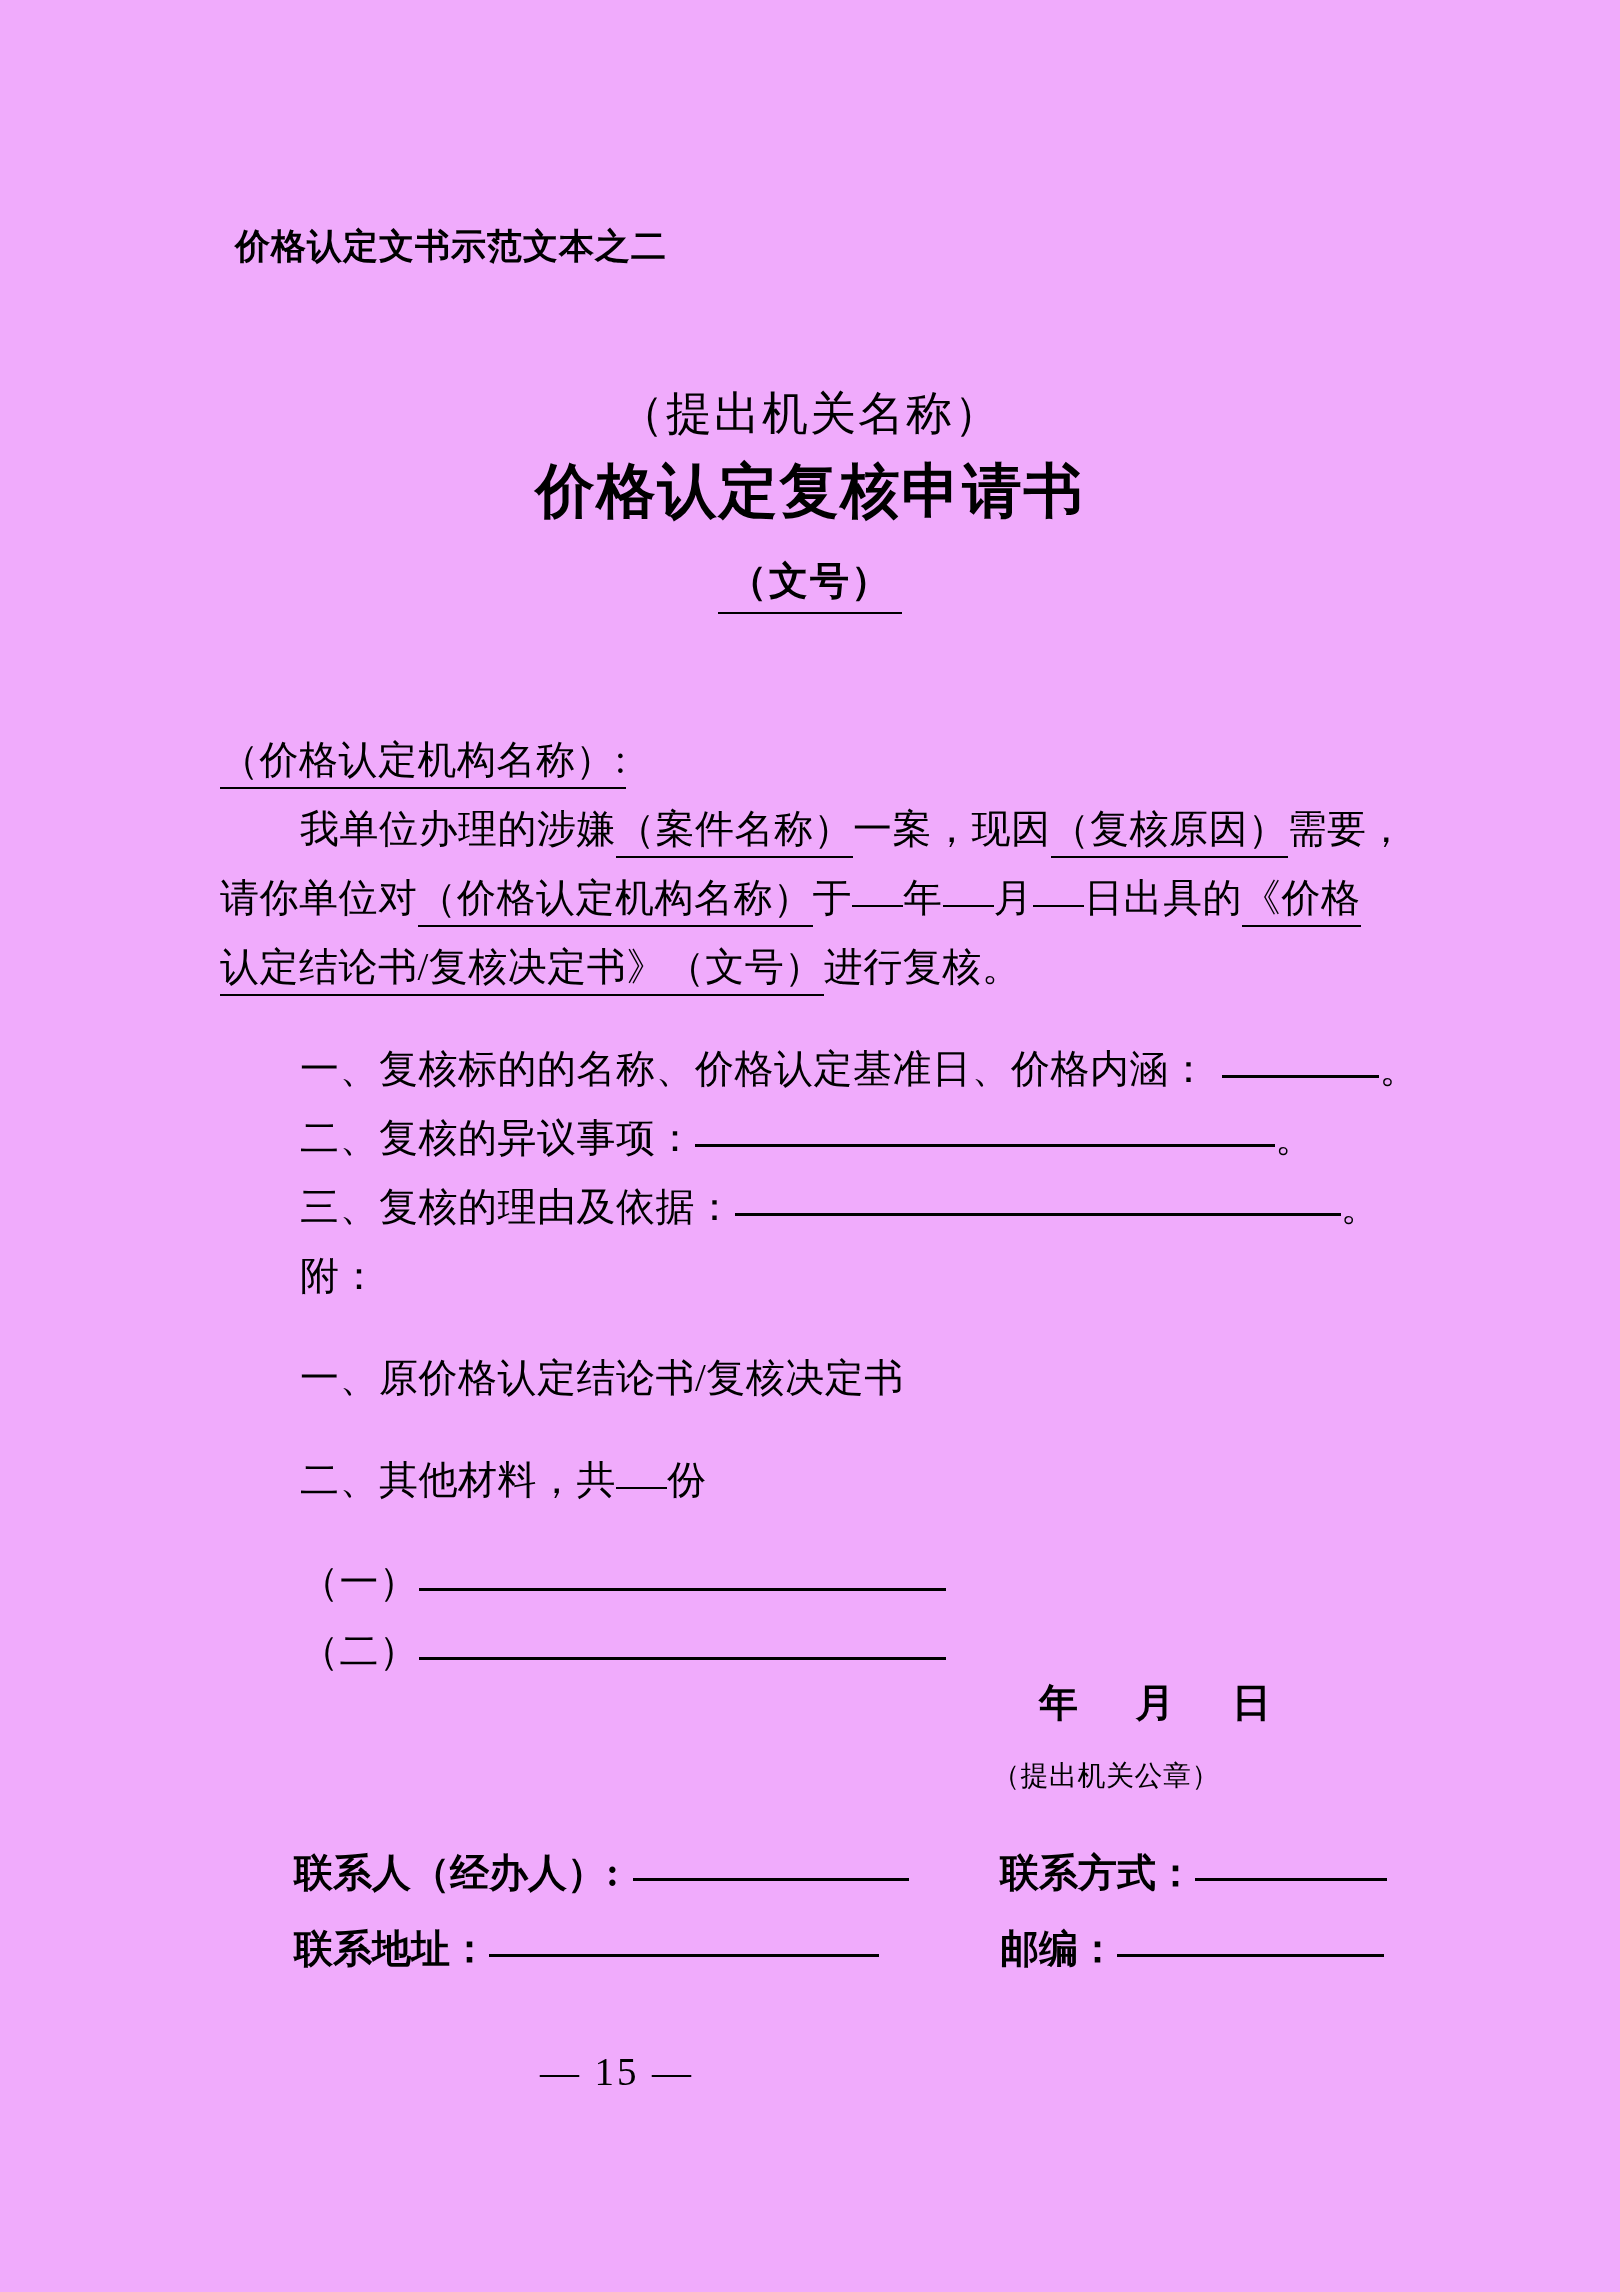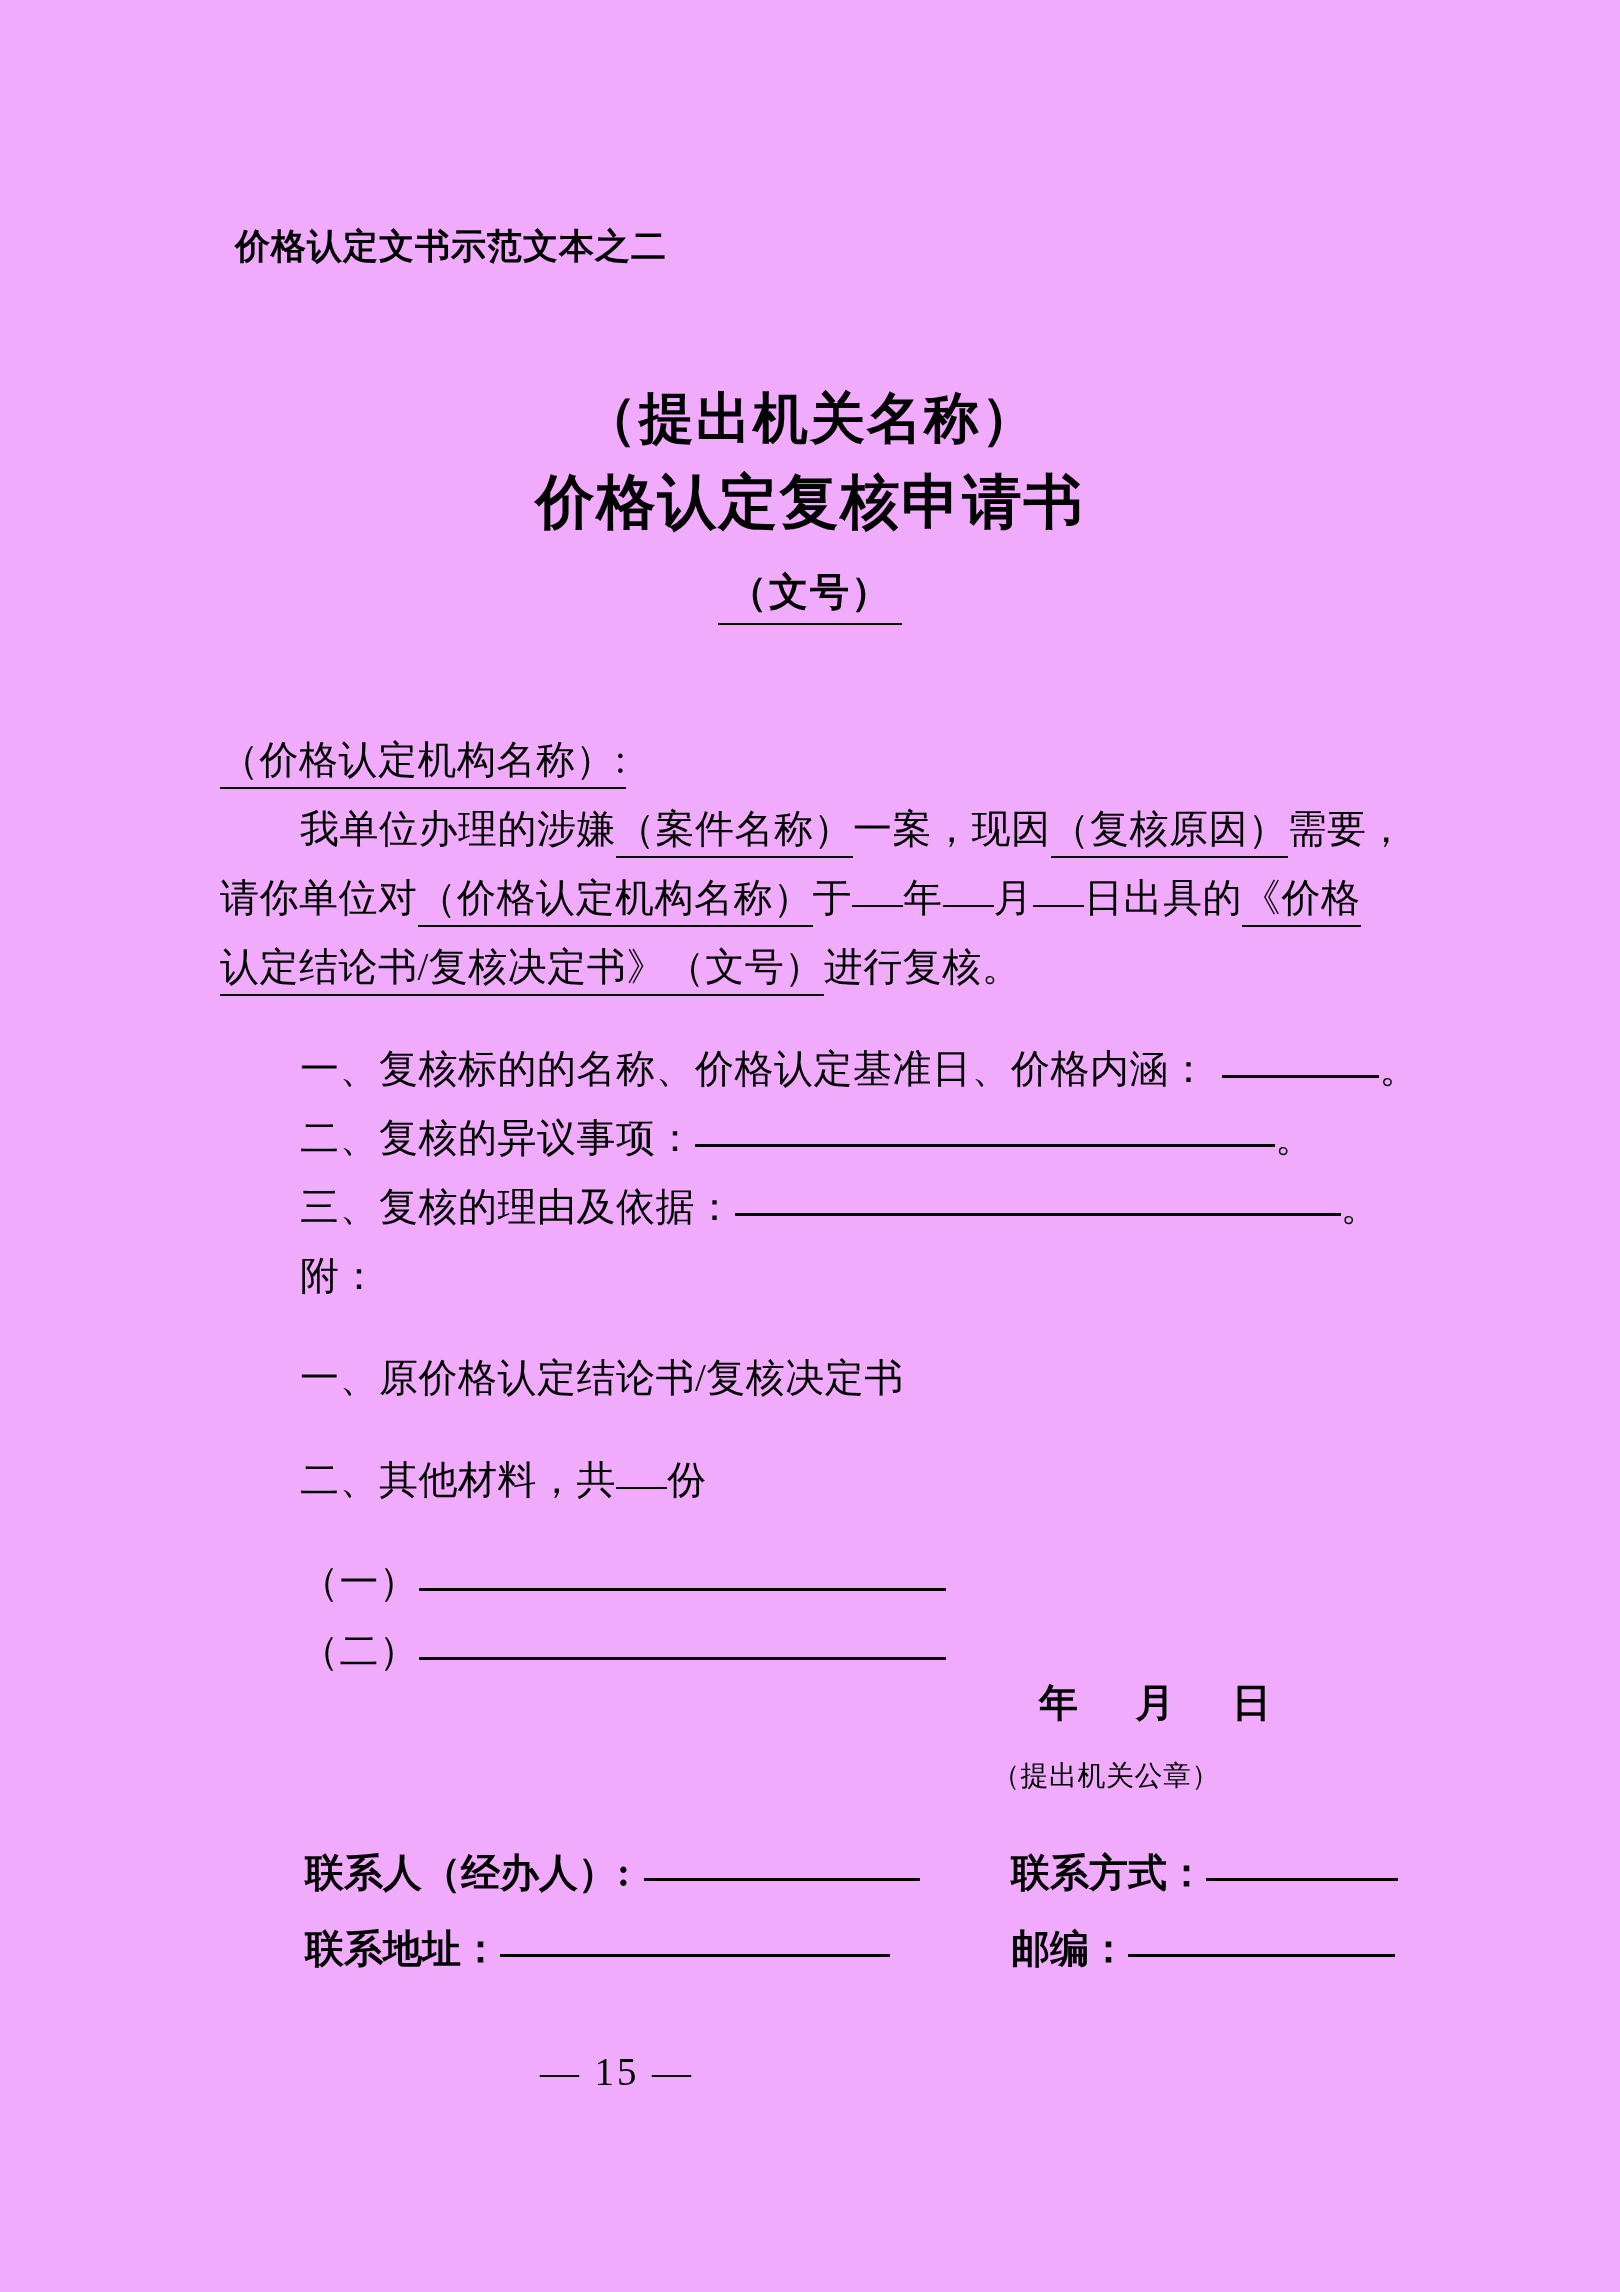--- a/index.html
+++ b/index.html
@@ -33,22 +33,22 @@
 
   
   .title-block {
     position: absolute;
     left: 0;
     top: 387px;
     width: 1620px;
     text-align: center;
   }
   .title-agency {
-    font-size: 55px;
-    font-weight: 700;
+    font-size: 46px;
+    font-weight: 400;
     letter-spacing: 2px;
     line-height: 1.18;
   }
   .title-main {
     font-size: 59px;
     font-weight: 700;
     letter-spacing: 2px;
     line-height: 1.25;
     margin-top: 13.7px;
   }
@@ -139,21 +139,21 @@
     padding-left: 992px;
     font-size: 28px;
     line-height: 74px;
     letter-spacing: 0.5px;
     white-space: nowrap;
   }
 
   
   .contact {
     position: absolute;
-    left: 11px;
+    left: 0;
     top: 1835px;
     width: 1504px;
   }
   .c-row {
     font-size: 39px;
     line-height: 76px;
     white-space: nowrap;
     padding-left: 294px;
     font-weight: 600;
   }

